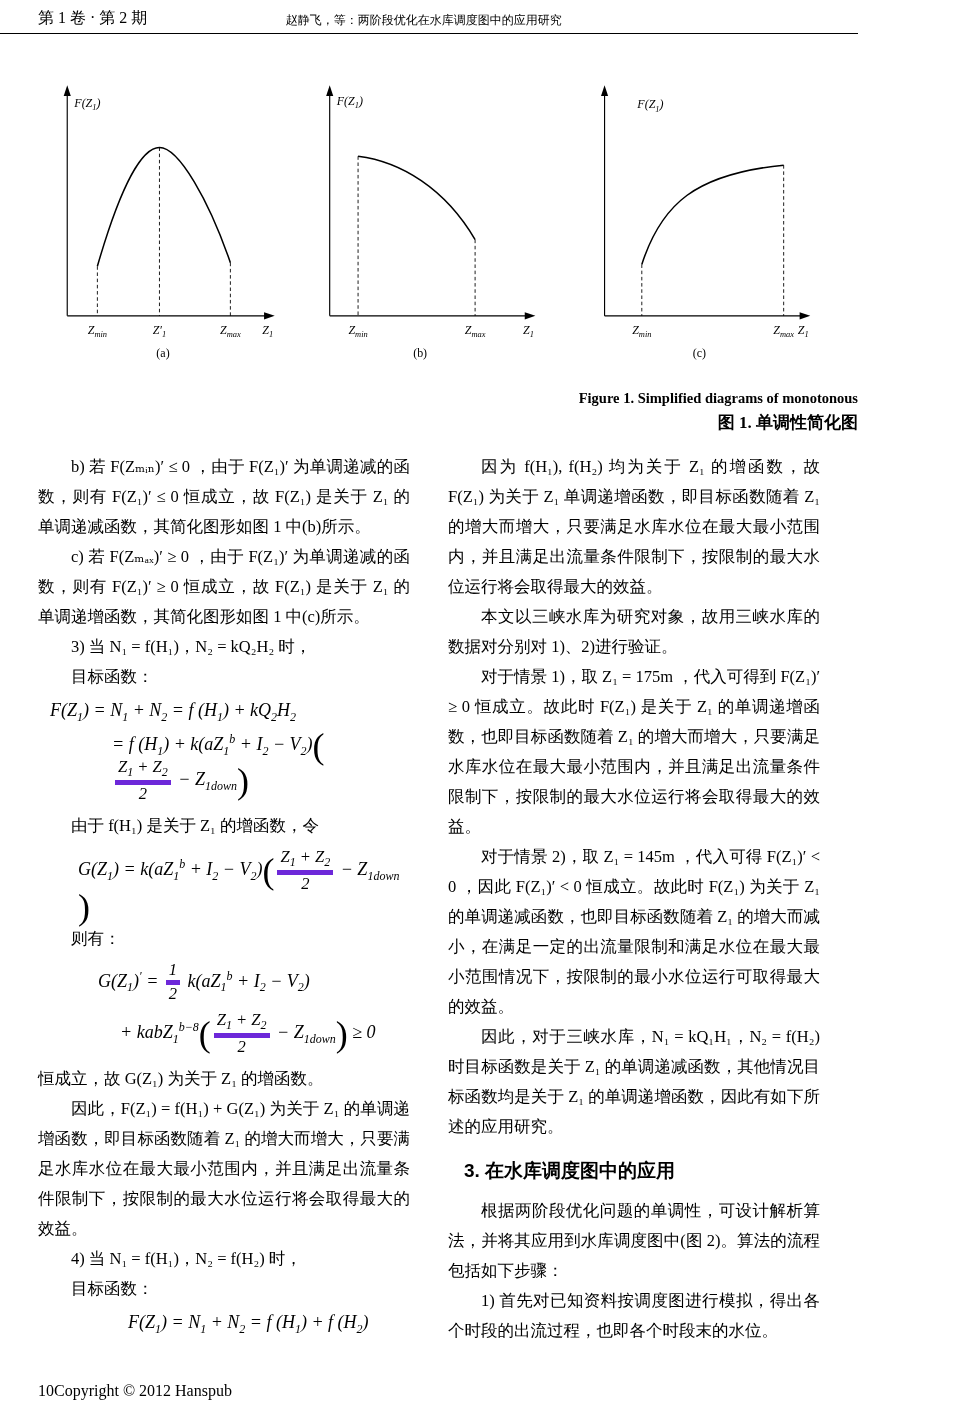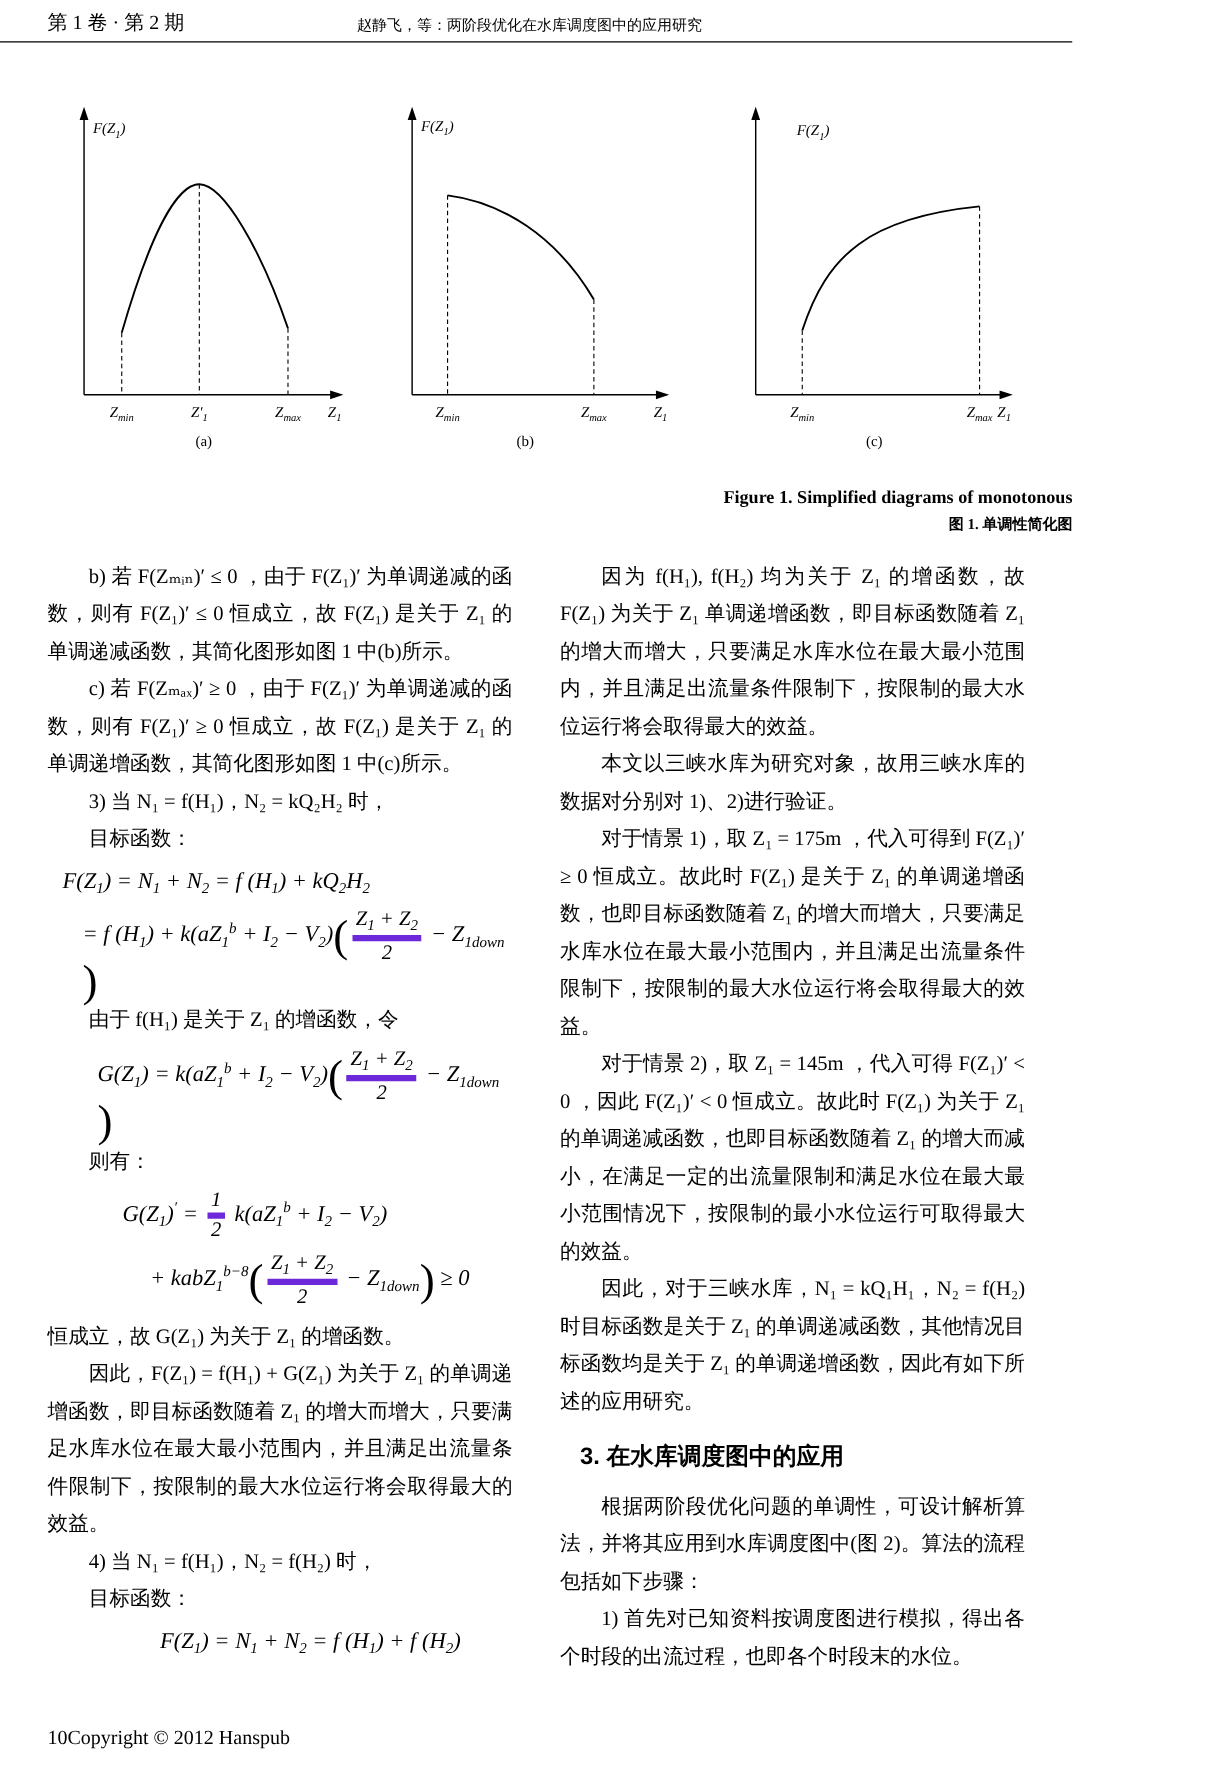--- a/index.html
+++ b/index.html
@@ -11,21 +11,21 @@
   .header .running{flex:1;text-align:center;font-size:12px;padding-right:120px;}
   
   .figrow{display:flex;justify-content:space-between;padding:0 30px;margin-top:26px;}
   .panel{width:300px;height:322px;}
   svg text{fill:#000;}
   .ax-label{font-family:"Liberation Serif","DejaVu Serif",serif;font-style:italic;font-size:13.5px;}
   .sub-t{font-size:9.5px;}
   .panel-tag{font-family:"Liberation Serif","DejaVu Serif",serif;font-size:13.5px;font-style:normal;}
   .caption{text-align:right;margin-top:8px;}
   .cap-en{font-weight:bold;font-size:14.5px;}
-  .cap-zh{font-weight:bold;font-size:12px;margin-top:4px;}
+  .cap-zh{font-weight:bold;font-size:17px;margin-top:4px;}
   
   .columns{display:flex;gap:38px;padding:0 38px;margin-top:18px;}
   .col{flex:1;min-width:0;}
   p.para{margin:0;font-size:16.5px;line-height:30px;text-align:justify;text-indent:2em;}
   p.para.no-indent{text-indent:0;}
   
   .fline{font-style:italic;font-size:18px;margin:7px 0;line-height:1.25;}
   .fline sub{font-size:12px;}
   .fline sup{font-size:12px;}
   .frac{display:inline-flex;flex-direction:column;align-items:center;vertical-align:middle;
@@ -106,21 +106,21 @@
   </div>
 
   <div class="columns">
 
     <div class="col">
       <p class="para">b) 若 F(Zₘᵢₙ)′ ≤ 0 ，由于 F(Z₁)′ 为单调递减的函数，则有 F(Z₁)′ ≤ 0 恒成立，故 F(Z₁) 是关于 Z₁ 的单调递减函数，其简化图形如图 1 中(b)所示。</p>
       <p class="para">c) 若 F(Zₘₐₓ)′ ≥ 0 ，由于 F(Z₁)′ 为单调递减的函数，则有 F(Z₁)′ ≥ 0 恒成立，故 F(Z₁) 是关于 Z₁ 的单调递增函数，其简化图形如图 1 中(c)所示。</p>
       <p class="para">3) 当 N₁ = f(H₁)，N₂ = kQ₂H₂ 时，</p>
       <p class="para">目标函数：</p>
       <div class="fline" style="margin-left:12px">F(Z<sub>1</sub>) = N<sub>1</sub> + N<sub>2</sub> = f (H<sub>1</sub>) + kQ<sub>2</sub>H<sub>2</sub></div>
-      <div class="fline" style="margin-left:28px">= f (H<sub>1</sub>) + k(aZ<sub>1</sub><sup>b</sup> + I<sub>2</sub> − V<sub>2</sub>)<span class="bigp">(</span><span class="pgroup"><span class="frac">
+      <div class="fline" style="margin-left:74px">= f (H<sub>1</sub>) + k(aZ<sub>1</sub><sup>b</sup> + I<sub>2</sub> − V<sub>2</sub>)<span class="bigp">(</span><span class="pgroup"><span class="frac">
               <span class="num">Z<sub>1</sub> + Z<sub>2</sub></span>
               <span class="den">2</span>
             </span> − Z<sub>1down</sub></span><span class="bigp">)</span></div>
       <p class="para">由于 f(H₁) 是关于 Z₁ 的增函数，令</p>
       <div class="fline" style="margin-left:40px">G(Z<sub>1</sub>) = k(aZ<sub>1</sub><sup>b</sup> + I<sub>2</sub> − V<sub>2</sub>)<span class="bigp">(</span><span class="pgroup"><span class="frac">
               <span class="num">Z<sub>1</sub> + Z<sub>2</sub></span>
               <span class="den">2</span>
             </span> − Z<sub>1down</sub></span><span class="bigp">)</span></div>
       <p class="para">则有：</p>
       <div class="fline" style="margin-left:60px">G(Z<sub>1</sub>)<sup>′</sup> = <span class="frac">

